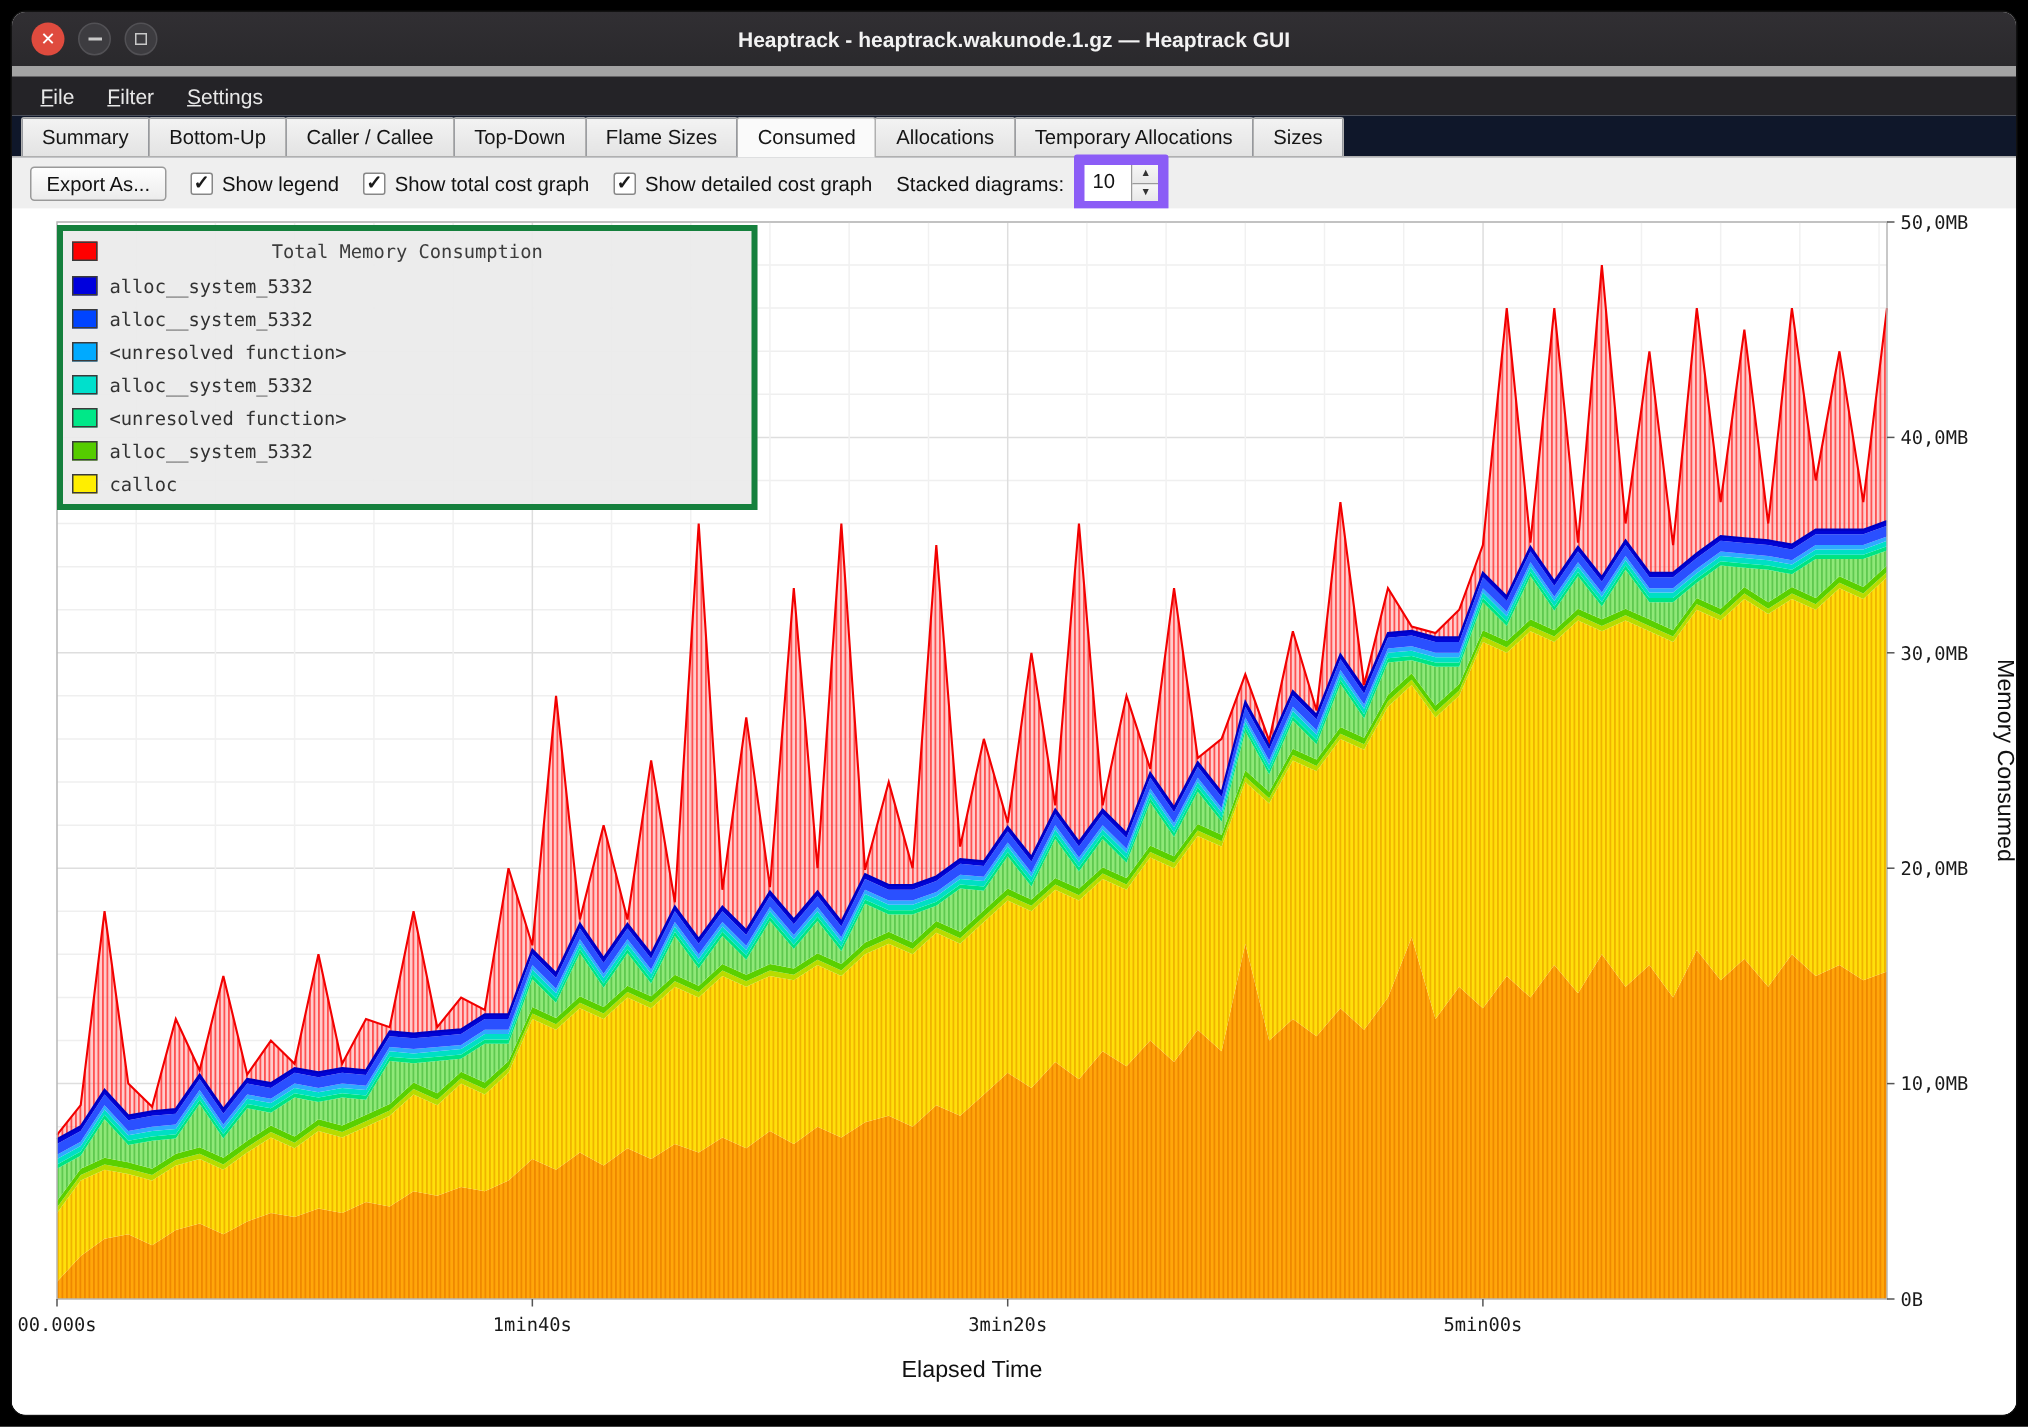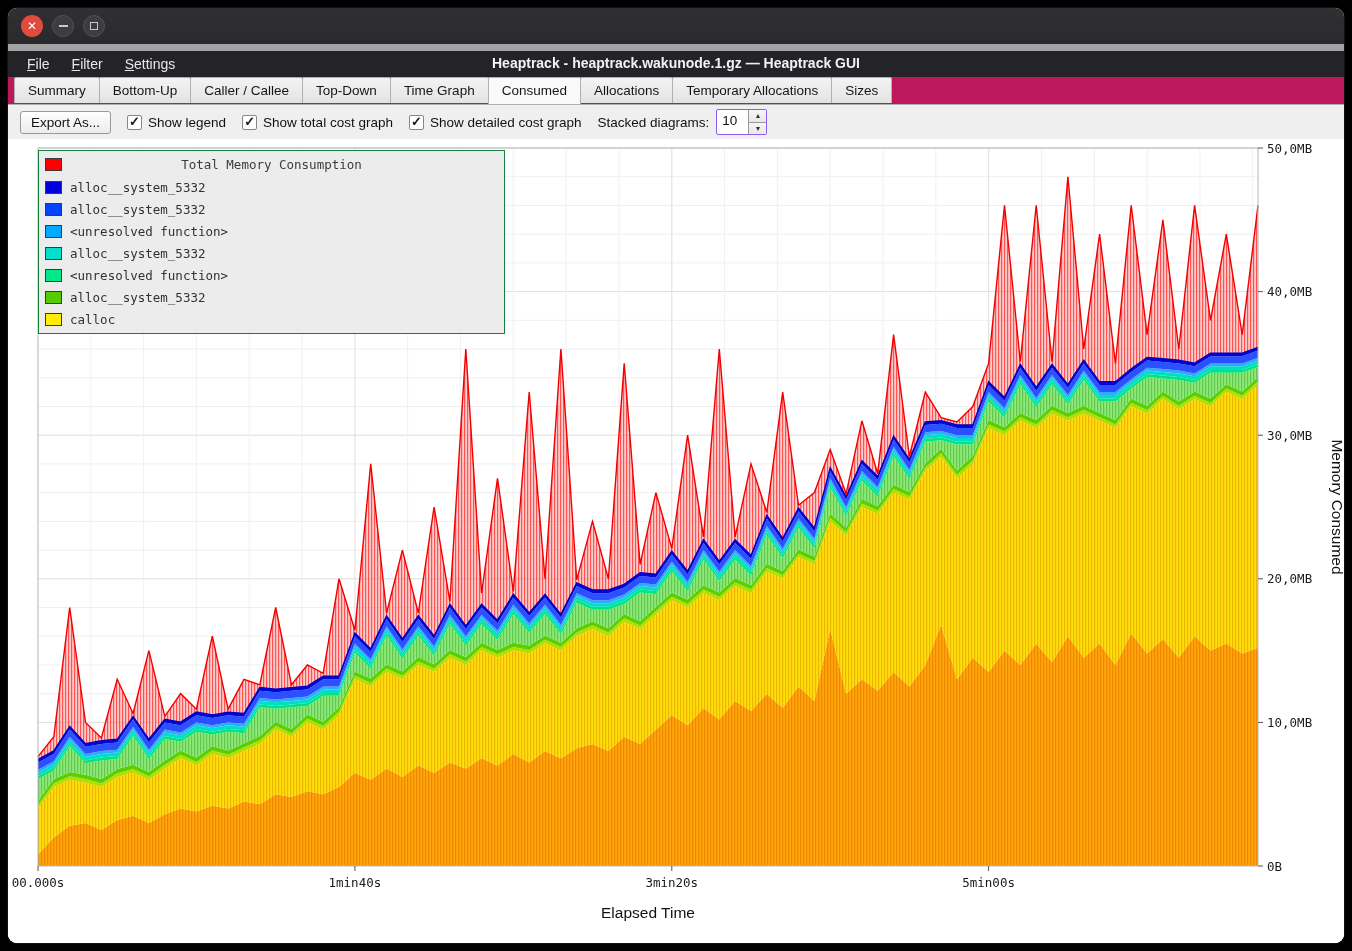--- a/index.html
+++ b/index.html
@@ -6,47 +6,47 @@
   .window{width:1336px;height:935px;margin:8px;border-radius:9px;overflow:hidden;background:#efefef;
           display:flex;flex-direction:column;box-shadow:0 0 0 1px #111;}
   
   .titlebar{height:36px;background:linear-gradient(#312f33,#2a292c);position:relative;flex:0 0 auto;}
   .winbuttons{position:absolute;left:13px;top:7px;display:flex;gap:9px;}
   .wbtn{width:22px;height:22px;border-radius:50%;display:flex;align-items:center;justify-content:center;cursor:default;}
   .wbtn.close{background:#df4b3e;color:#fff;font-size:12px;line-height:1;}
   .wbtn.gray{background:#3d3c40;border:1px solid #525155;box-sizing:border-box;}
   .glyph-min{width:9px;height:2px;background:#c9c9c9;}
   .glyph-max{width:8px;height:8px;border:1.5px solid #c9c9c9;box-sizing:border-box;}
-  .title{line-height:36px;text-align:center;color:#f2f2f2;font-size:14px;font-weight:bold;margin-top:37px;}
+  .title{line-height:36px;text-align:center;color:#f2f2f2;font-size:14px;font-weight:bold;}
   
   .menubar{height:26px;background:#242327;border-top:7px solid #a3a3a3;display:flex;align-items:center;padding-left:8px;flex:0 0 auto;}
   .menu-item{color:#e8e8e8;font-size:14px;padding:0 11px;line-height:26px;}
   .menu-item u{text-decoration:underline;}
   
-  .tabbar{height:27px;background:#be185d;display:flex;align-items:flex-start;padding-left:6px;border-bottom:1px solid #b0b0b0;flex:0 0 auto;}
+  .tabbar{height:27px;background:#0f172a;display:flex;align-items:center;padding-left:6px;border-bottom:1px solid #b0b0b0;flex:0 0 auto;}
   .tab{font-size:13.5px;color:#151515;padding:5px 13px 5px;border:1px solid #b0b0b0;border-bottom:none;
        background:linear-gradient(#f3f3f3,#e3e3e3);margin-right:-1px;white-space:nowrap;border-radius:2px 2px 0 0;}
   .tab.active{background:#fafafa;position:relative;margin-bottom:-1px;padding-bottom:6px;}
   
   .toolbar{height:34px;background:#efefef;display:flex;align-items:center;gap:16px;padding:0 12px;flex:0 0 auto;}
   .btn{font-size:13.5px;color:#111;background:linear-gradient(#fefefe,#ececec);border:1px solid #9a9a9a;border-radius:3px;padding:3px 10px;}
   .checkbox{display:flex;align-items:center;gap:6px;font-size:13.5px;color:#111;}
   .cbox{width:15px;height:15px;background:#fff;border:1px solid #878787;border-radius:2px;display:flex;align-items:center;justify-content:center;box-sizing:border-box;}
   .cbox .chk{font-size:13px;font-weight:bold;color:#1b1b1b;line-height:1;margin-top:-1px;}
   .spingroup{display:flex;align-items:center;gap:7px;font-size:13.5px;color:#111;}
-  .spinbox{display:inline-flex;height:24px;border:1px solid #8b5cf6;border-radius:2px;background:#fff;overflow:hidden;justify-content:flex-end;}
+  .spinbox{display:inline-flex;height:24px;border:7px solid #8b5cf6;border-radius:2px;background:#fff;overflow:hidden;justify-content:flex-end;}
   .spinval{width:26px;padding-left:5px;font-size:13.5px;line-height:22px;color:#111;}
   .spinarrows{width:17px;display:flex;flex-direction:column;border-left:1px solid #9a9a9a;}
   .spinbtn{flex:1;background:linear-gradient(#f6f6f6,#e8e8e8);display:flex;align-items:center;justify-content:center;font-size:7px;color:#333;}
   .spinbtn.up{border-bottom:1px solid #9a9a9a;}
   
   .chart-area{flex:1;position:relative;background:#fff;}
   #chart-svg{position:absolute;left:0;top:0;}
   .legend{position:absolute;left:30px;top:11px;width:467px;background:rgba(235,235,235,0.93);
-          border:1px solid #15803d;padding:3px 4px;font-family:"DejaVu Sans Mono",monospace;font-size:12.5px;color:#323232;box-sizing:border-box;}
+          border:4px solid #15803d;padding:3px 4px;font-family:"DejaVu Sans Mono",monospace;font-size:12.5px;color:#323232;box-sizing:border-box;}
   .legend-title-row{position:relative;height:22px;}
   .legend-title-row .sw{position:absolute;left:2px;top:4px;}
   .legend-title-row .ttl{display:block;text-align:center;line-height:22px;color:#3c3c3c;}
   .legend-row{display:flex;align-items:center;height:22px;gap:8px;padding-left:2px;}
   .sw{width:17px;height:13px;border:1px solid #3a3a3a;box-sizing:border-box;flex:0 0 auto;}
 </style>
 </head>
 <body>
 
 <div class="window">
@@ -69,21 +69,21 @@
       <span class="menu-item"><u>F</u>ile</span>
       <span class="menu-item"><u>F</u>ilter</span>
       <span class="menu-item"><u>S</u>ettings</span>
     </div>
 
   <div class="tabbar">
       <div class="tab">Summary</div>
       <div class="tab">Bottom-Up</div>
       <div class="tab">Caller / Callee</div>
       <div class="tab">Top-Down</div>
-      <div class="tab">Time Graph</div>
+      <div class="tab">Flame Sizes</div>
       <div class="tab active">Consumed</div>
       <div class="tab">Allocations</div>
       <div class="tab">Temporary Allocations</div>
       <div class="tab">Sizes</div>
     </div>
 
   <div class="toolbar">
     <button class="btn">Export As...</button>
     <span id="checkboxes" style="display:flex;gap:16px;align-items:center;">
         <label class="checkbox">

